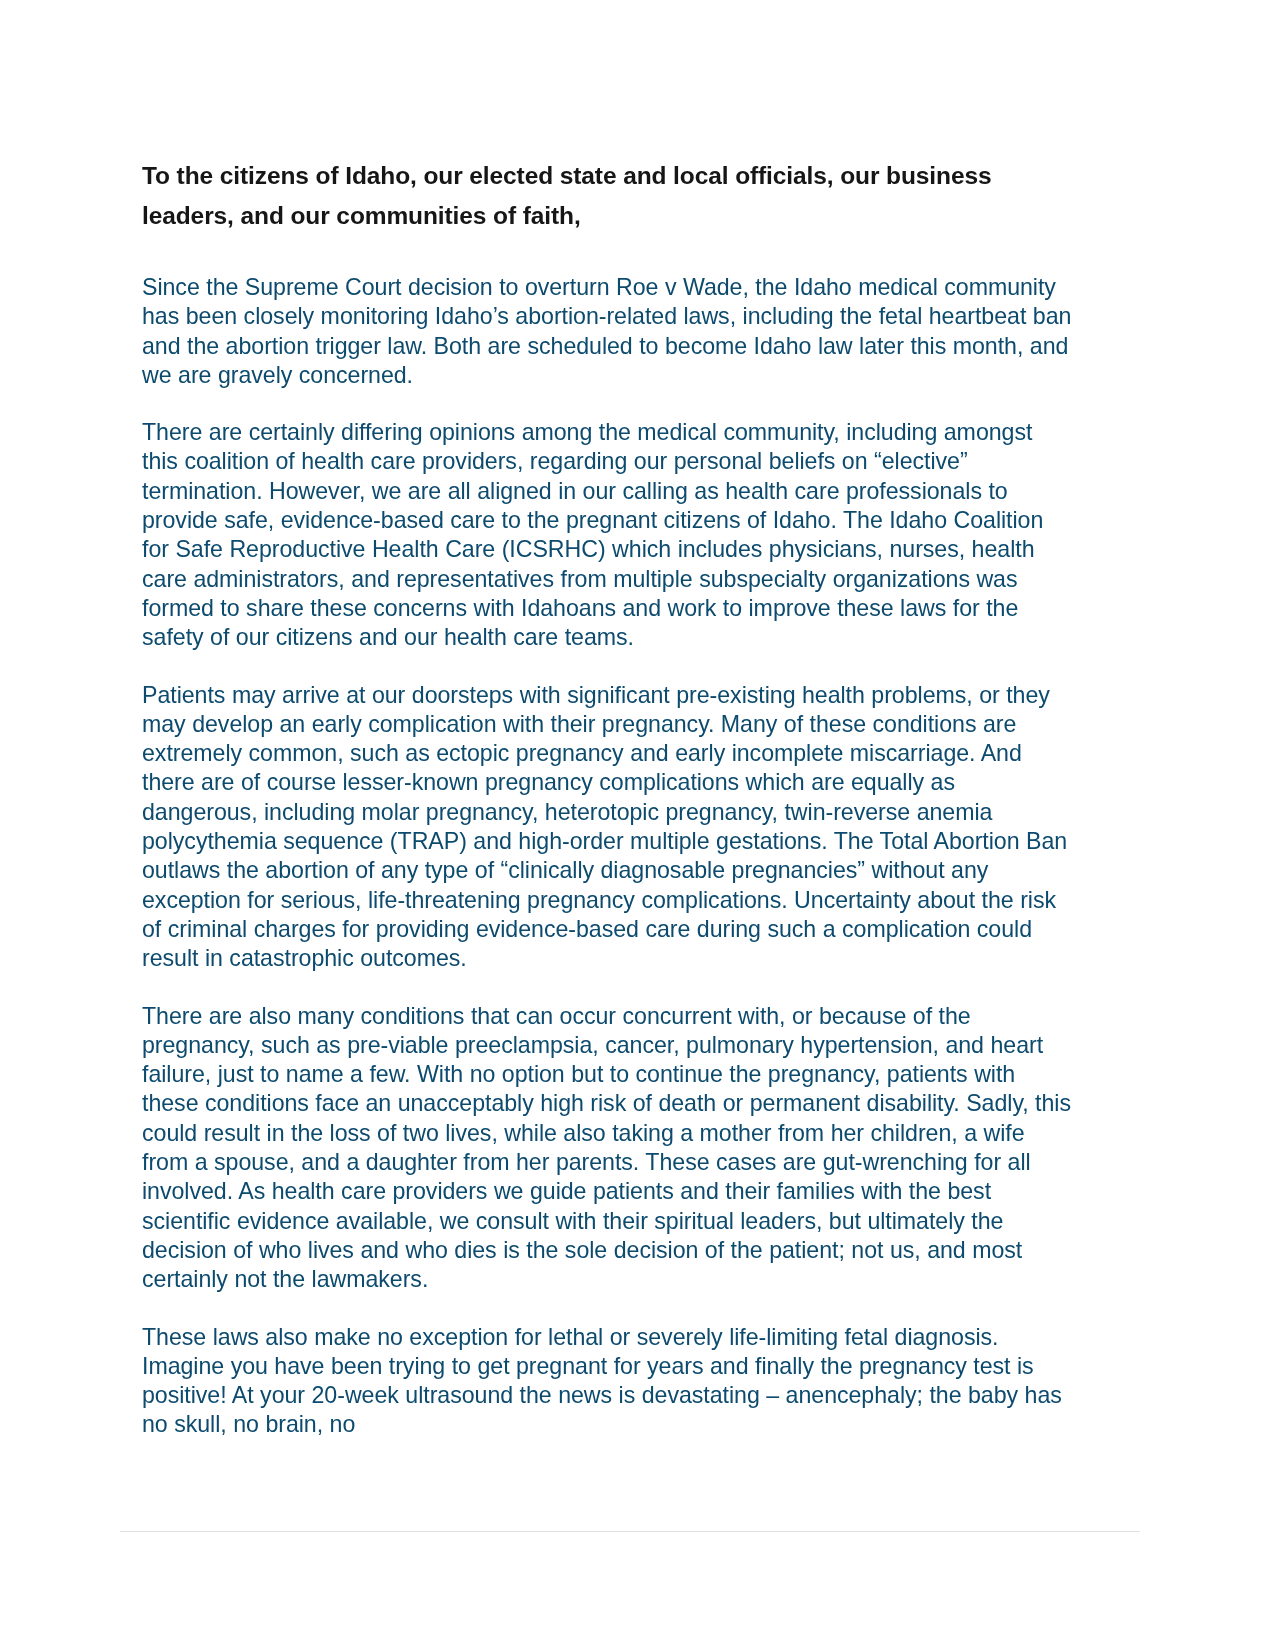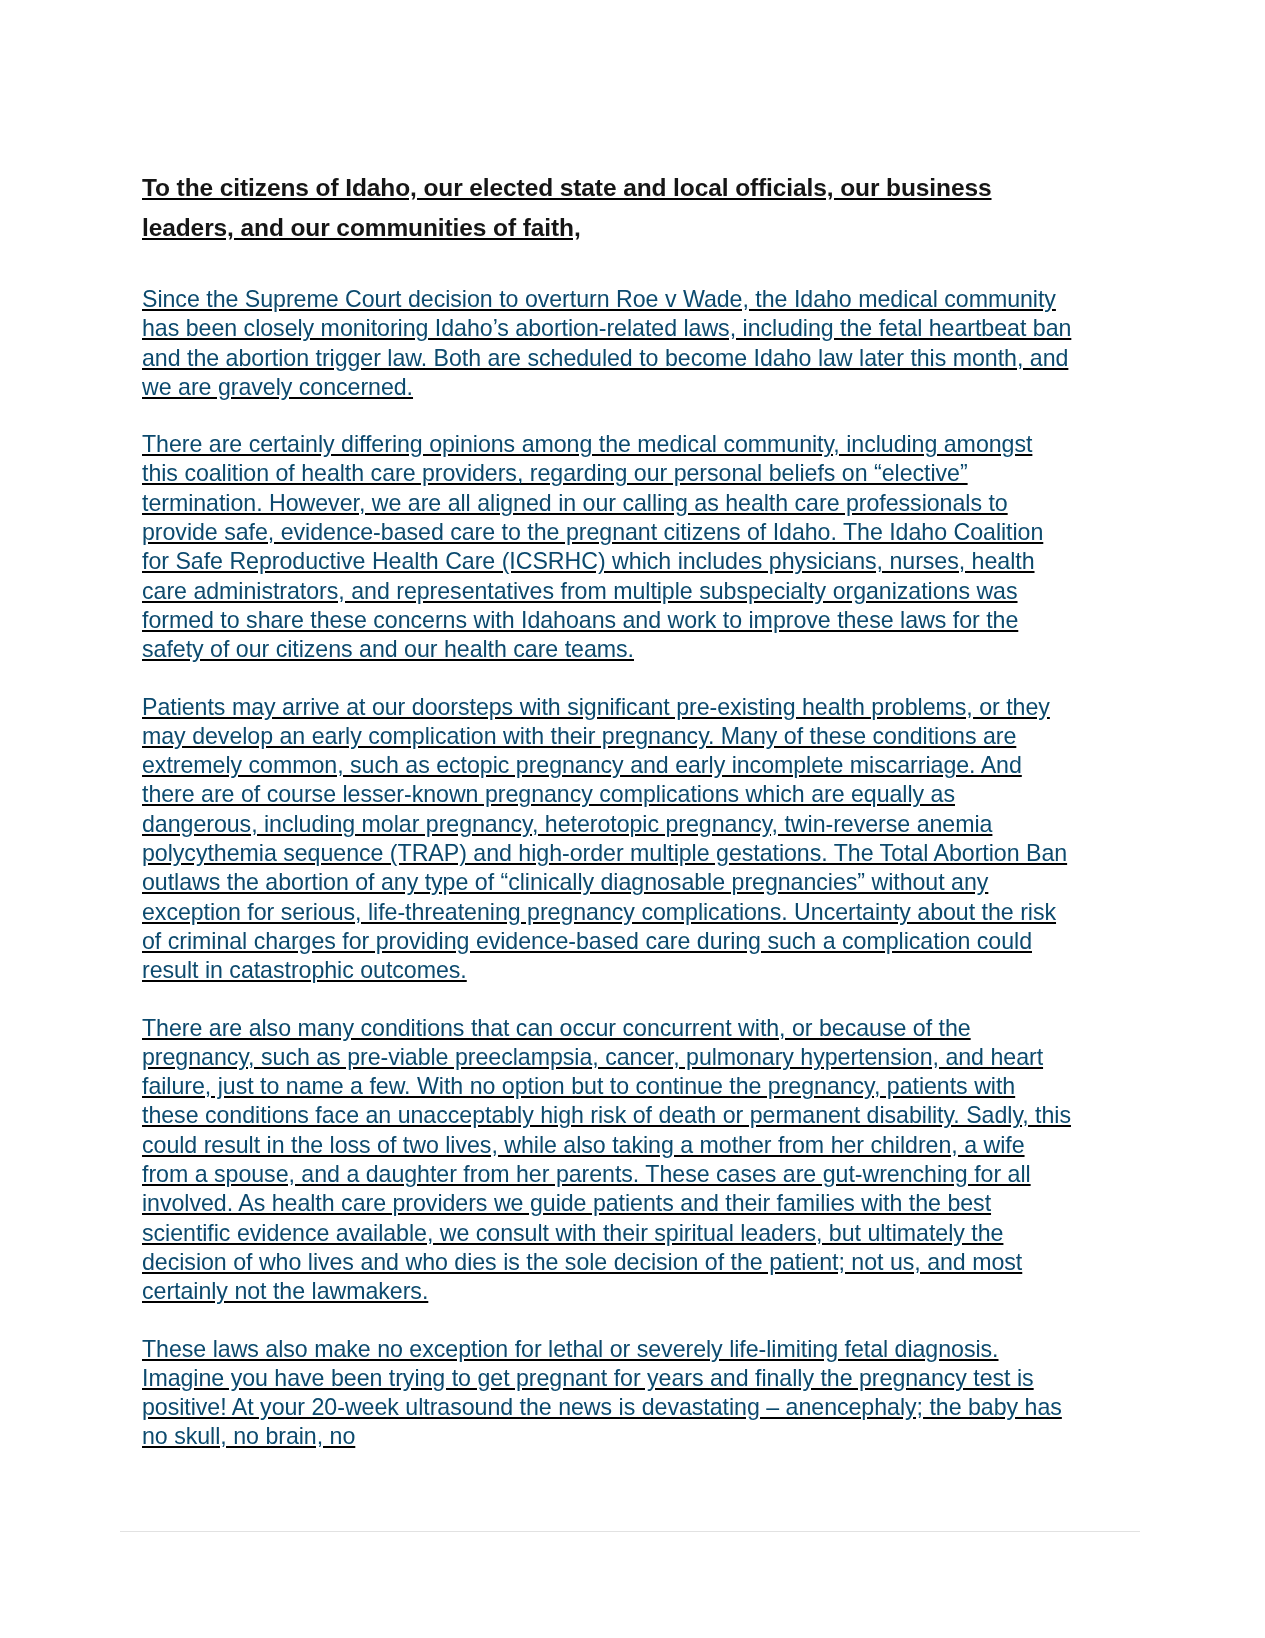--- a/index.html
+++ b/index.html
@@ -19,23 +19,22 @@
     position: relative;
     width: 1265px;
     height: 1638px;
     background: #ffffff;
     box-sizing: border-box;
   }
 
   .doc-body {
     position: absolute;
     left: 142px;
-    top: 168px;
+    top: 156px;
     width: 932px;
-    text-decoration: underline;
   }
 
   .letter-heading {
     font-size: 24.5px;
     font-weight: bold;
     line-height: 40px;
     color: #161616;
     letter-spacing: -0.1px;
     margin: 0 0 0 0;
     width: 880px;

